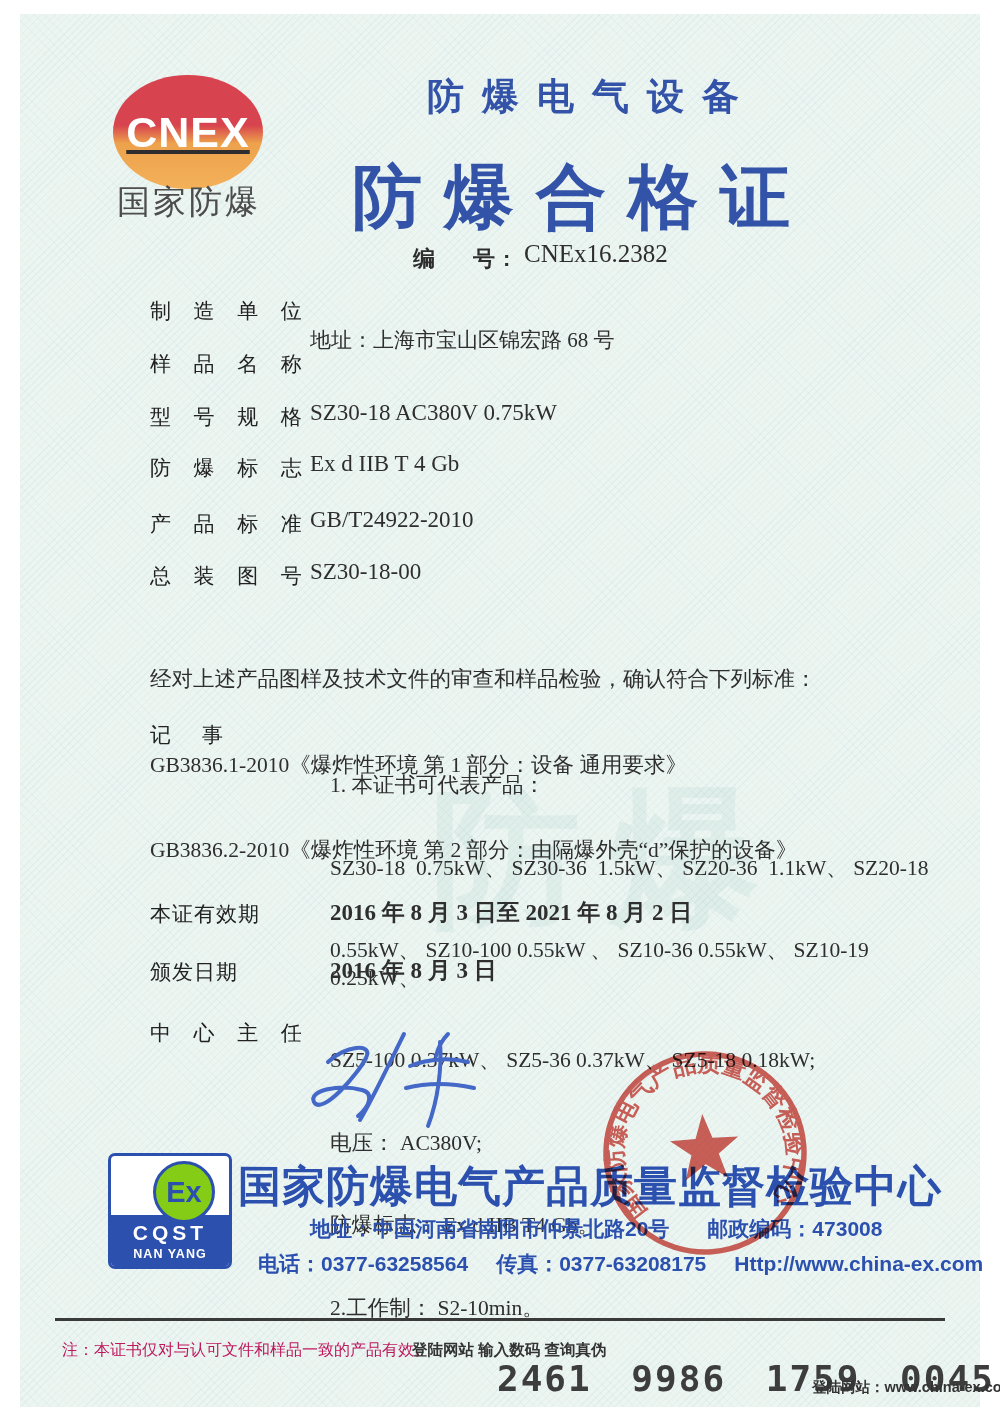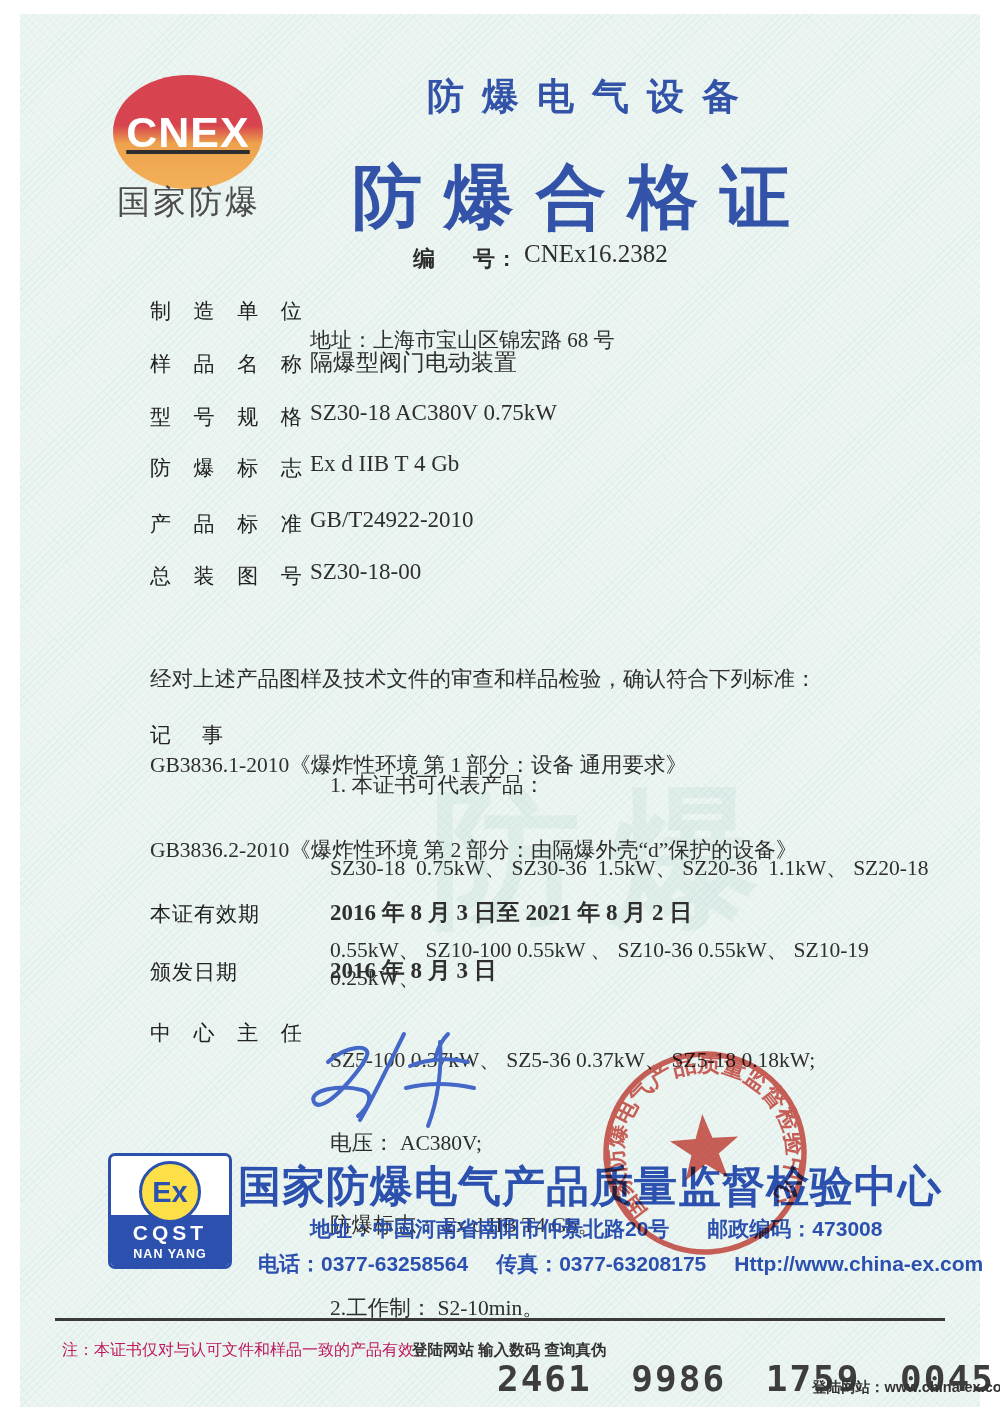--- a/index.html
+++ b/index.html
@@ -52,22 +52,22 @@
   .dval{left:330px;font-size:23px;font-weight:600;}
   
   .sig{left:300px;top:1028px;width:190px;height:105px;}
   
   .stamp{left:598px;top:1046px;width:214px;height:214px;opacity:.82;mix-blend-mode:multiply;
          transform:rotate(-4deg);z-index:5;}
   
   .exbox{left:108px;top:1153px;width:124px;height:116px;border:3px solid var(--fblue);border-radius:7px;
          background:#fff;overflow:hidden;}
   .exbox .blue{position:absolute;left:0;right:0;bottom:0;height:51px;background:var(--fblue);}
-  .exbox .circ{position:absolute;left:28px;top:5px;width:62px;height:62px;border:3px solid var(--fblue);
-         border-radius:50%;background:#fde047;display:flex;align-items:center;justify-content:center;
+  .exbox .circ{position:absolute;left:42px;top:5px;width:62px;height:62px;border:3px solid var(--fblue);
+         border-radius:50%;background:#84cc16;display:flex;align-items:center;justify-content:center;
          color:var(--fblue);font-weight:bold;font-size:29px;font-family:"Liberation Sans",sans-serif;}
   .exbox .cqst{position:absolute;left:0;right:0;top:65px;text-align:center;color:#fff;font-weight:bold;
          font-size:21px;letter-spacing:4px;font-family:"Liberation Sans",sans-serif;}
   .exbox .ny{position:absolute;left:0;right:0;top:91px;text-align:center;color:#fff;font-weight:bold;
          font-size:12.5px;letter-spacing:1px;font-family:"Liberation Sans",sans-serif;}
   .orgname{left:238px;top:1158px;font-size:43px;font-weight:bold;color:var(--fblue);letter-spacing:1px;
          white-space:nowrap;}
   .addrline{left:310px;top:1215px;font-size:21px;font-weight:bold;color:var(--fblue);white-space:nowrap;
          font-family:"Liberation Sans",sans-serif;}
   .addrline .gap{display:inline-block;width:38px;}
@@ -101,21 +101,20 @@
   <div class="abs h-cat nowrap">防爆电气设备</div>
   <div class="abs h-title nowrap">防爆合格证</div>
 
   <div class="abs certno-l nowrap">编　号:</div>
   <div class="abs certno-v nowrap">CNEx16.2382</div>
 
   <div class="abs flabel nowrap" style="top:297px">制 造 单 位</div>
   <div class="abs fval small nowrap" style="top:326px">地址：上海市宝山区锦宏路 68 号</div>
 
   <div class="abs flabel nowrap" style="top:350px">样 品 名 称</div>
-  <div class="abs fval nowrap" style="top:347px">隔爆型阀门电动装置</div>
 
   <div class="abs flabel nowrap" style="top:403px">型 号 规 格</div>
   <div class="abs fval nowrap" style="top:400px">SZ30-18   AC380V   0.75kW</div>
 
   <div class="abs flabel nowrap" style="top:454px">防 爆 标 志</div>
   <div class="abs fval nowrap" style="top:451px">Ex d IIB T 4 Gb</div>
 
   <div class="abs flabel nowrap" style="top:510px">产 品 标 准</div>
   <div class="abs fval nowrap" style="top:507px">GB/T24922-2010</div>
 

